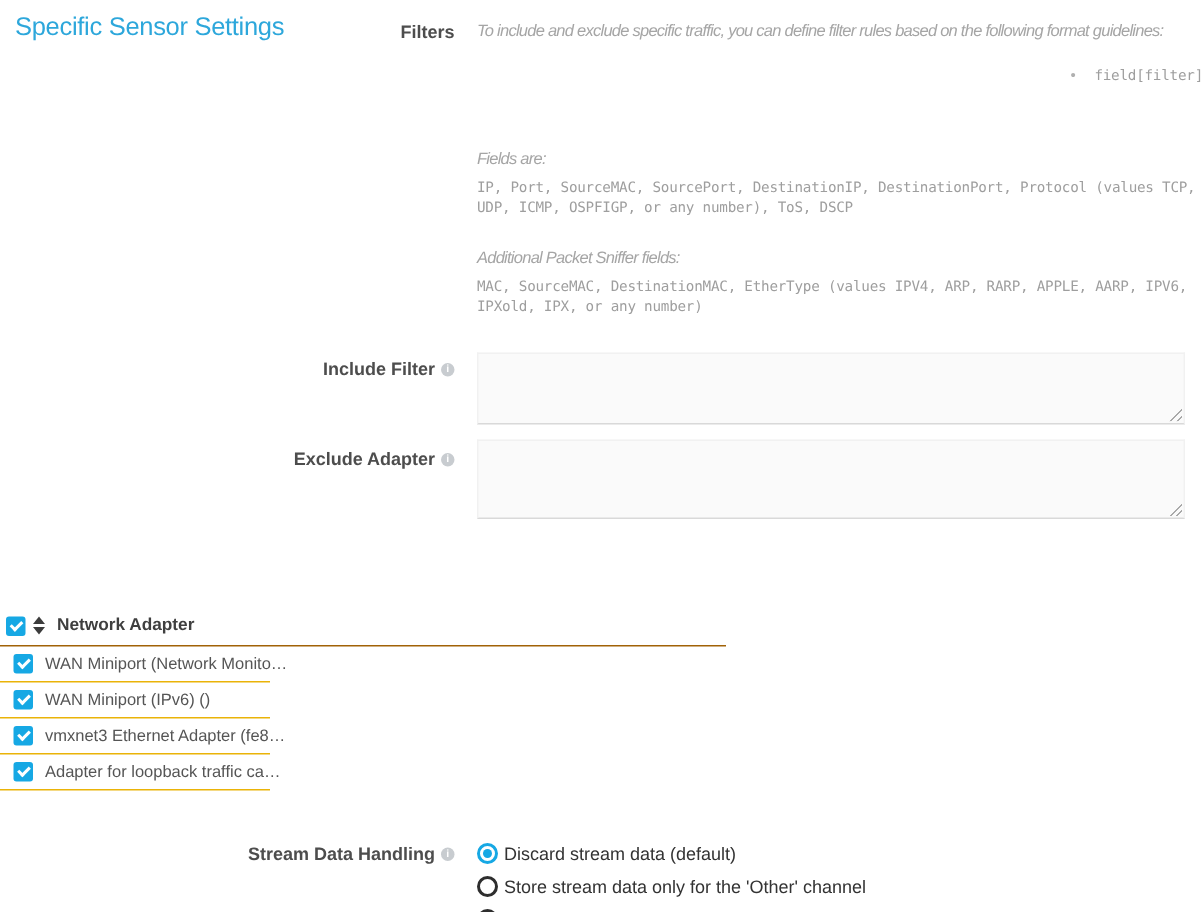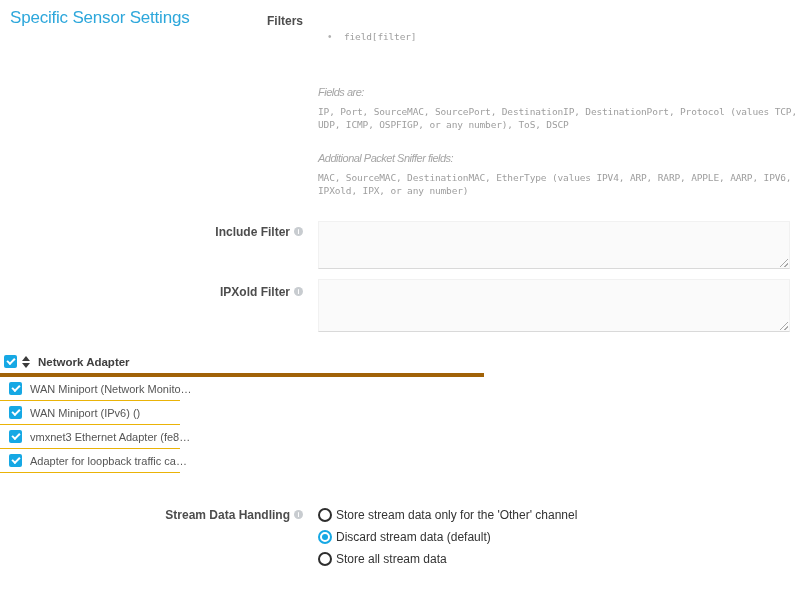--- a/index.html
+++ b/index.html
@@ -59,20 +59,21 @@
     color: #a5a5a5;
     line-height: 14px;
     letter-spacing: -0.5px;
     white-space: nowrap;
   }
   .bullet-line {
     margin-top: 14px;
     padding-left: 10px;
     color: #b0b0b0;
     line-height: 13px;
+    text-align: right;
   }
   .bullet-line::before { content: "•"; font-size: 10px; margin-right: 8px; color: #b0b0b0; }
   .mono, .mono-block {
     font-family: "DejaVu Sans Mono", "Liberation Mono", monospace;
     font-size: 9.5px;
     letter-spacing: -0.15px;
     color: #9e9e9e;
   }
   .fields-are { margin-top: 42px; }
   .additional { margin-top: 20px; }
@@ -112,23 +113,24 @@
     cursor: nwse-resize;
   }
 
   
   .row-network { margin-top: 18px; }
   .adapter-table { width: 484px; }
   .adapter-header {
     display: flex;
     align-items: center;
     height: 27px;
-    border-bottom: 4px solid #a16207;
+    border-bottom: 1px solid #a16207;
     padding-left: 4px;
     cursor: pointer;
+    margin-top: 40px;
   }
   .adapter-header .hdr-label {
     font-size: 11.5px;
     font-weight: bold;
     color: #3f3f3f;
     margin-left: 8px;
   }
   .adapter-row {
     display: flex;
     align-items: center;
@@ -225,20 +227,21 @@
 
   <h1 class="section-title">Specific Sensor Settings</h1>
 
   <div class="form">
 
     <div class="row row-filters">
       <div class="label-col">
         <span>Filters</span>
       </div>
       <div class="content-col">
+        <p class="guide">To include and exclude specific traffic, you can define filter rules based on the following format guidelines:</p>
         <div class="bullet-line">
           <span class="mono">field[filter]</span>
         </div>
         <p class="guide fields-are">Fields are:</p>
         <div class="mono-block">IP, Port, SourceMAC, SourcePort, DestinationIP, DestinationPort, Protocol (values TCP,
 UDP, ICMP, OSPFIGP, or any number), ToS, DSCP</div>
         <p class="guide additional">Additional Packet Sniffer fields:</p>
         <div class="mono-block">MAC, SourceMAC, DestinationMAC, EtherType (values IPV4, ARP, RARP, APPLE, AARP, IPV6,
 IPXold, IPX, or any number)</div>
       </div>
@@ -251,21 +254,21 @@
       <div class="content-col">
         <div class="ta-wrap">
           <textarea class="filter-textarea ta-include" aria-label="Include Filter" style=""></textarea>
           <div class="resize-handle"></div>
         </div>
       </div>
     </div>
 
     <div class="row row-exclude">
       <div class="label-col">
-        <span>IPXold Filter</span><span class="info-icon"></span>
+        <span>Exclude Adapter</span><span class="info-icon"></span>
       </div>
       <div class="content-col">
         <div class="ta-wrap">
           <textarea class="filter-textarea ta-exclude" aria-label="Exclude Filter" style=""></textarea>
           <div class="resize-handle"></div>
         </div>
       </div>
     </div>
 
     <div class="row row-network">
@@ -301,26 +304,26 @@
         </div>
       </div>
     </div>
 
     <div class="row row-stream">
       <div class="label-col">
         <span>Stream Data Handling</span><span class="info-icon"></span>
       </div>
       <div class="content-col">
         <div class="radio-line">
+          <span class="radio selected"></span>
+          <span class="radio-label">Discard stream data (default)</span>
+        </div>
+        <div class="radio-line">
           <span class="radio"></span>
           <span class="radio-label">Store stream data only for the 'Other' channel</span>
-        </div>
-        <div class="radio-line">
-          <span class="radio selected"></span>
-          <span class="radio-label">Discard stream data (default)</span>
         </div>
         <div class="radio-line">
           <span class="radio"></span>
           <span class="radio-label">Store all stream data</span>
         </div>
       </div>
     </div>
 
   </div>
 </div>

